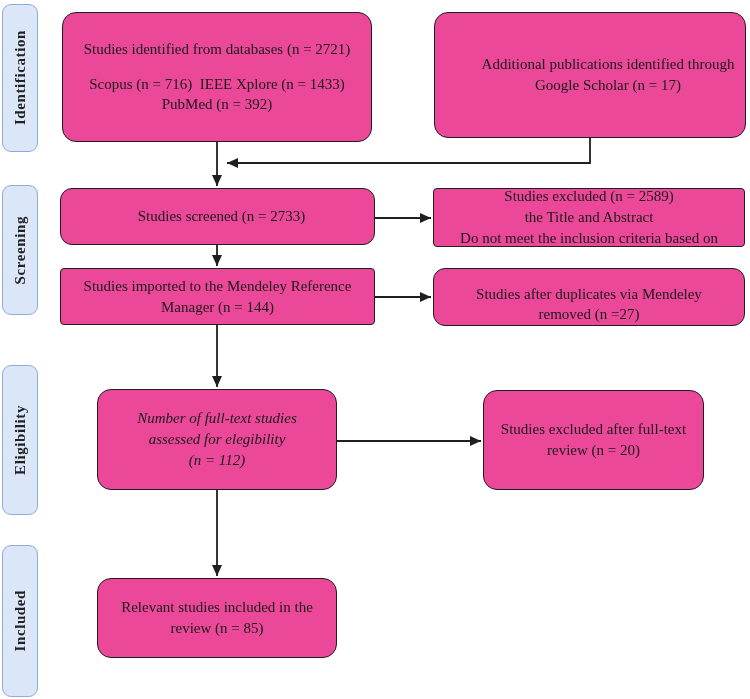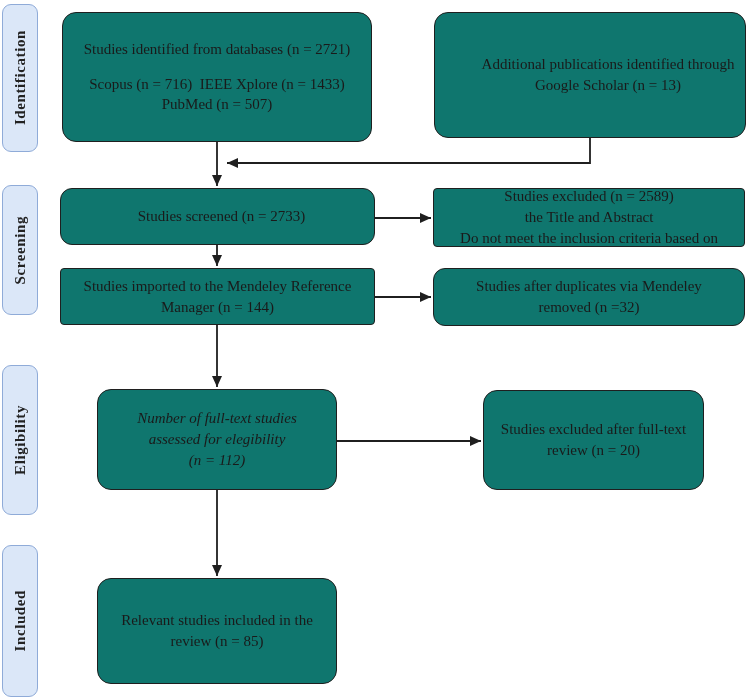--- a/index.html
+++ b/index.html
@@ -41,44 +41,44 @@
     transform: rotate(180deg);
     font-weight: bold;
     font-size: 15px;
     letter-spacing: 0.6px;
     color: #222222;
     white-space: nowrap;
   }
   .node {
     position: absolute;
     box-sizing: border-box;
-    background: #0f766e;
+    background: #ec4899;
     border: 1.6px solid #1f1f1f;
     border-radius: 14px;
     display: flex;
     flex-direction: column;
     align-items: center;
     justify-content: center;
     text-align: center;
     font-size: 15px;
     line-height: 1.38;
     z-index: 1;
   }
   .node .line { white-space: nowrap; }
   .gap-after { margin-bottom: 14px; }
   
   #box-identified          { left: 62px;  top: 12px;  width: 310px; height: 130px; }
   #box-additional          { left: 434px; top: 12px;  width: 312px; height: 126px; padding-left: 36px; }
   #box-screened            { left: 60px;  top: 188px; width: 315px; height: 57px;  border-radius: 12px; padding-left: 8px; }
   #box-excluded-screening  { left: 433px; top: 188px; width: 312px; height: 59px;  border-radius: 4px; }
   #box-imported            { left: 60px;  top: 268px; width: 315px; height: 57px;  border-radius: 4px; }
-  #box-duplicates          { left: 433px; top: 268px; width: 312px; height: 58px;  border-radius: 12px; }
+  #box-duplicates          { left: 433px; top: 268px; width: 312px; height: 58px;  border-radius: 12px; justify-content: flex-end; }
   #box-fulltext            { left: 97px;  top: 389px; width: 240px; height: 101px; font-style: italic; }
   #box-excluded-fulltext   { left: 483px; top: 390px; width: 221px; height: 100px; align-items: center; }
-  #box-included            { left: 97px;  top: 578px; width: 240px; height: 106px; }
+  #box-included            { left: 97px;  top: 578px; width: 240px; height: 80px; }
   
   #stage-identification { top: 4px;   height: 148px; }
   #stage-screening      { top: 185px; height: 130px; }
   #stage-eligibility    { top: 365px; height: 150px; }
   #stage-included       { top: 545px; height: 152px; }
 </style>
 </head>
 <body>
 
 <div class="canvas">
@@ -108,46 +108,46 @@
   <div class="stage" id="stage-eligibility">
     <span class="vtext">Eligibility</span>
   </div>
   <div class="stage" id="stage-included">
     <span class="vtext">Included</span>
   </div>
 
   <div class="node" id="box-identified">
     <div class="line gap-after">Studies identified from databases (n = 2721)</div>
     <div class="line">Scopus (n = 716)&nbsp; IEEE Xplore (n = 1433)</div>
-    <div class="line">PubMed (n = 507)</div>
+    <div class="line">PubMed (n = 392)</div>
   </div>
 
   <div class="node" id="box-additional">
     <div class="line">Additional publications identified through</div>
-    <div class="line">Google Scholar (n = 13)</div>
+    <div class="line">Google Scholar (n = 17)</div>
   </div>
 
   <div class="node" id="box-screened">
     <div class="line">Studies screened (n = 2733)</div>
   </div>
 
   <div class="node" id="box-excluded-screening">
     <div class="line">Studies excluded (n = 2589)</div>
     <div class="line">the Title and Abstract</div>
     <div class="line">Do not meet the inclusion criteria based on</div>
   </div>
 
   <div class="node" id="box-imported">
     <div class="line">Studies imported to the Mendeley Reference</div>
     <div class="line">Manager (n = 144)</div>
   </div>
 
   <div class="node" id="box-duplicates">
     <div class="line">Studies after duplicates via Mendeley</div>
-    <div class="line">removed (n =32)</div>
+    <div class="line">removed (n =27)</div>
   </div>
 
   <div class="node" id="box-fulltext">
     <div class="line">Number of full-text studies</div>
     <div class="line">assessed for elegibility</div>
     <div class="line">(n = 112)</div>
   </div>
 
   <div class="node" id="box-excluded-fulltext">
     <div class="line">Studies excluded after full-text</div>

